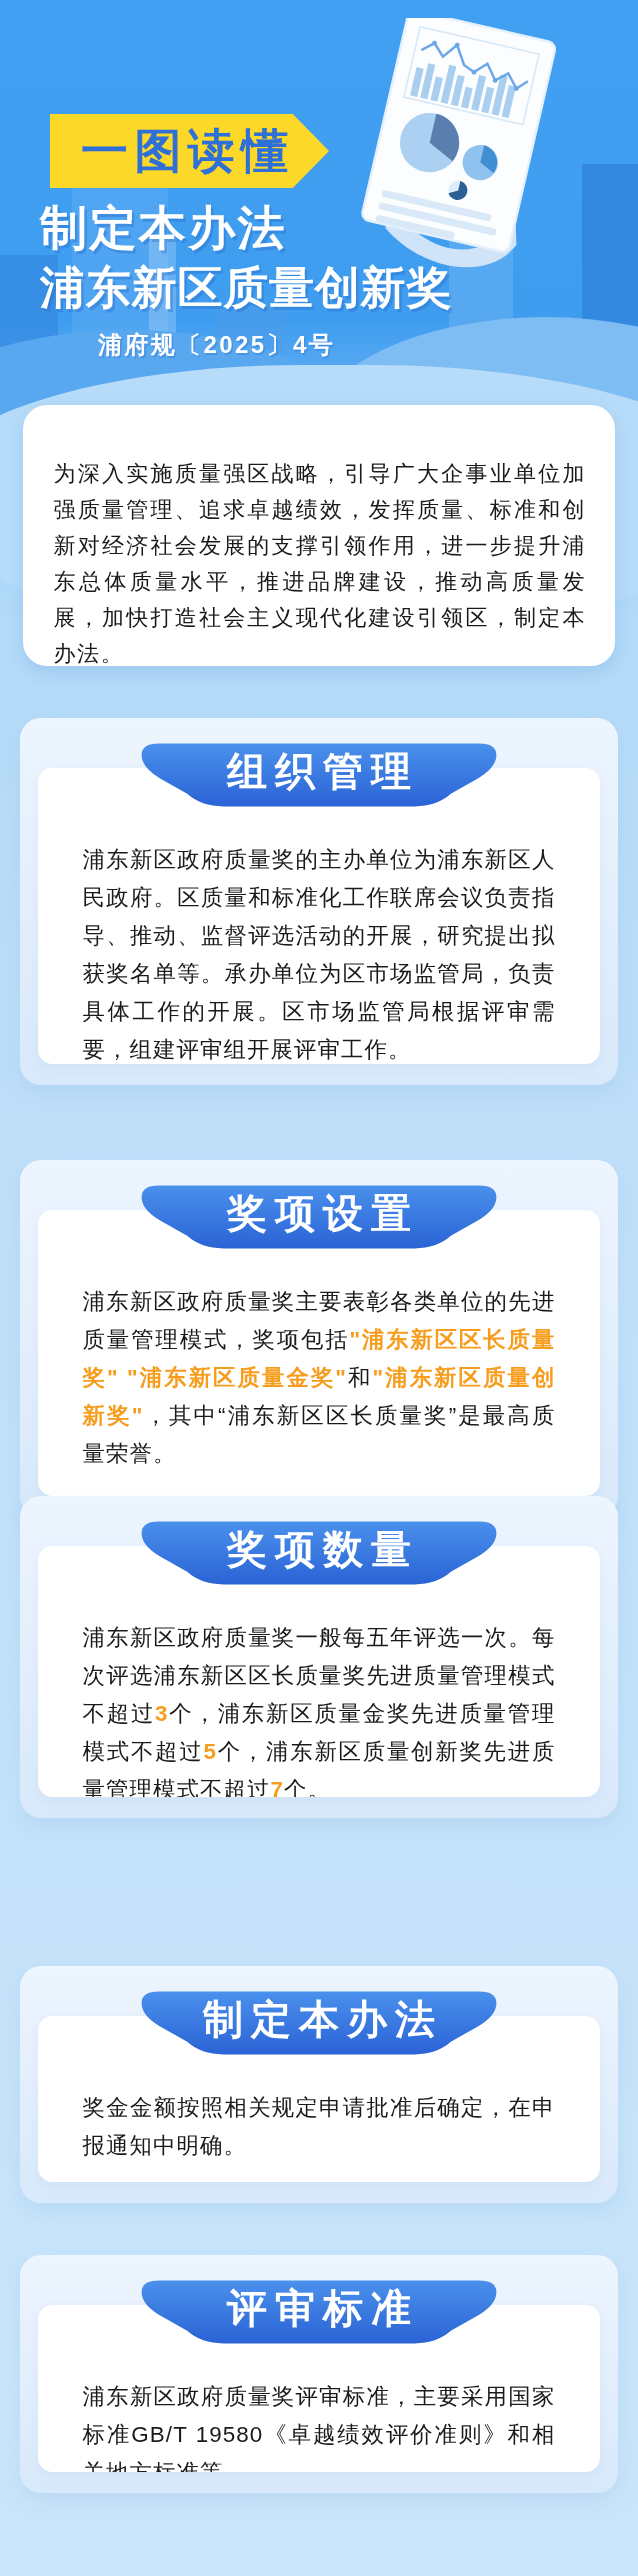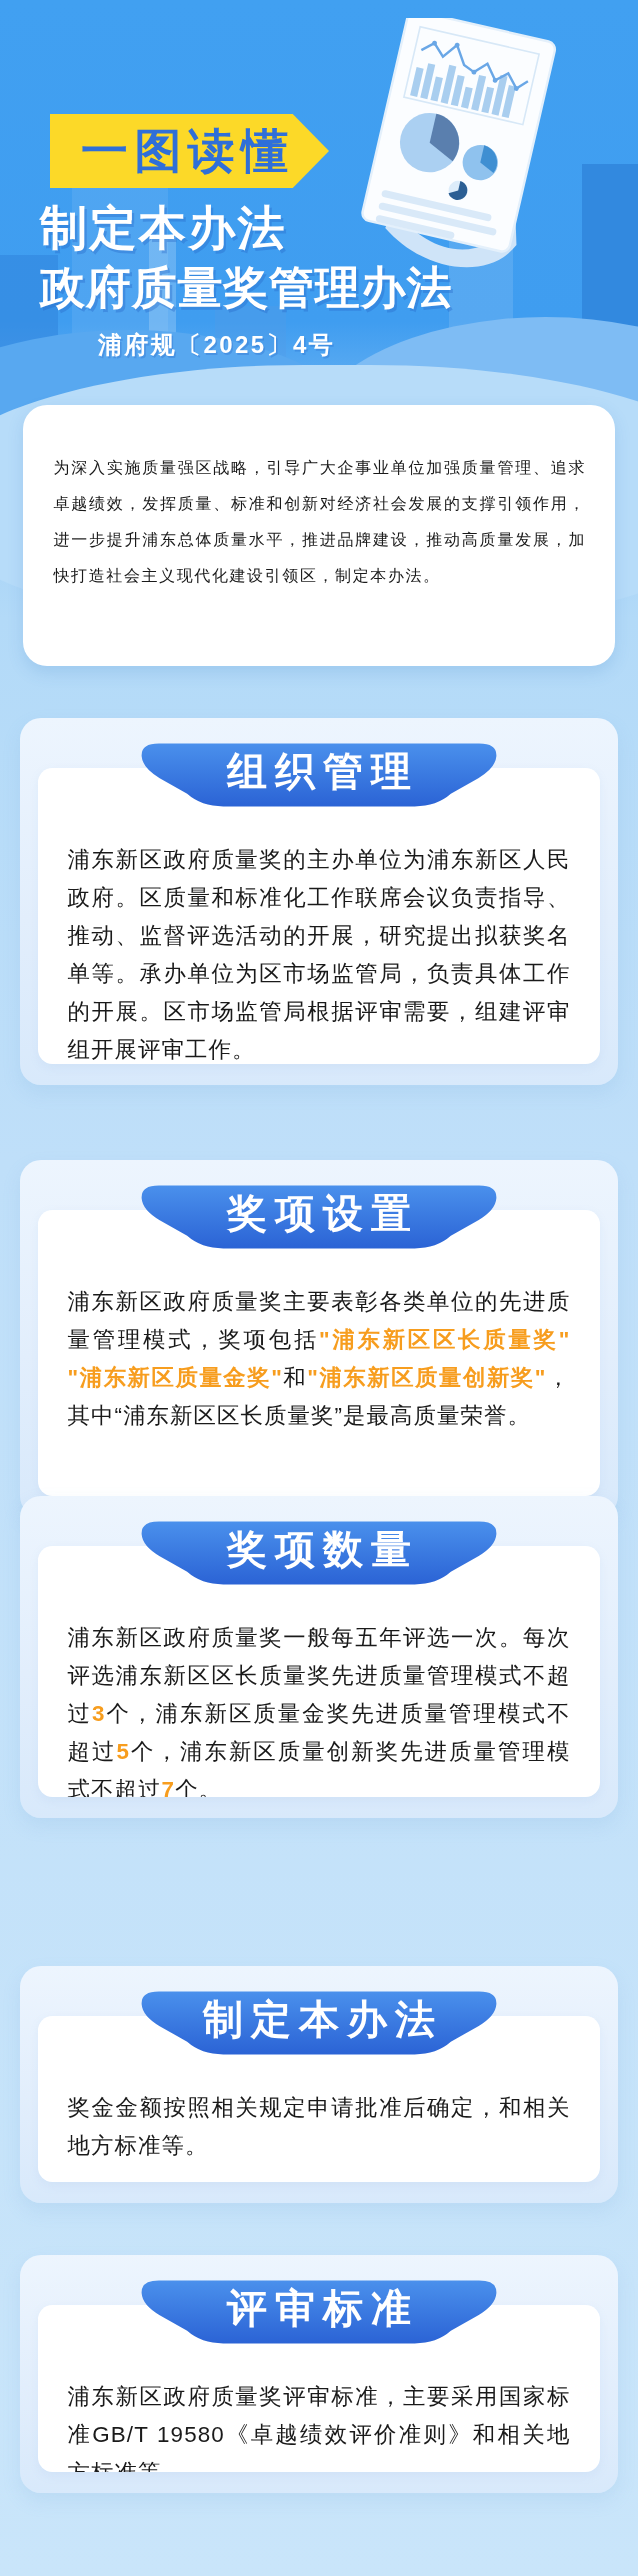--- a/index.html
+++ b/index.html
@@ -33,36 +33,36 @@
     text-shadow:1.6px 2.4px 0 rgba(38,101,198,.3);
   }
   .doc-illus{position:absolute;left:333px;top:17.6px;width:241px;height:257px;}
   
   .intro-card{
     position:absolute;left:23px;top:405px;width:592px;height:261px;
     background:#ffffff;border-radius:24px;overflow:hidden;
     box-shadow:0 6.4px 16px rgba(60,125,200,.18);
   }
   .intro-text{
-    padding:29px 29px 0 30.5px;font-size:16px;line-height:36px;color:#1a1a1a;
+    padding:29px 29px 0 30.5px;font-size:22px;line-height:36px;color:#1a1a1a;
     letter-spacing:1.6px;text-align:justify;
   }
   
   .sec{
     position:absolute;left:20px;width:598px;
     background:linear-gradient(180deg,#edf5fe 0%,#e2eefc 55%,#d8e9fb 100%);
     border-radius:21px;box-shadow:0 8px 17.6px rgba(120,165,215,.16);
   }
   .sec-inner{
     position:absolute;left:17.6px;right:17.6px;top:50px;bottom:21px;
     background:#ffffff;border-radius:14.4px;overflow:hidden;
     box-shadow:0 3.2px 9.6px rgba(130,170,215,.10);
   }
   .sec-body{
-    padding:51px 30px 0;font-size:22.4px;line-height:38px;color:#1a1a1a;
+    padding:51px 45px 0;font-size:22.4px;line-height:38px;color:#1a1a1a;
     letter-spacing:1.1px;text-align:justify;
   }
   .sec-body .hl{color:#f79d1e;font-weight:700;}
   .ribbon{
     position:absolute;left:50%;transform:translateX(-50%);top:24px;
     width:361px;height:66px;z-index:2;
   }
   .ribbon svg{position:absolute;inset:0;width:100%;height:100%;}
   .ribbon-label{
     position:absolute;inset:0;display:flex;align-items:center;justify-content:center;
@@ -126,21 +126,21 @@
       <rect x="76" y="232" width="140" height="9" rx="4.5" fill="#d9e9f8"></rect>
       <rect x="76" y="248" width="150" height="9" rx="4.5" fill="#d9e9f8"></rect>
       <rect x="76" y="264" width="100" height="9" rx="4.5" fill="#d9e9f8"></rect>
     </g>
   </svg>
 
   <div class="badge">
     <span>一图读懂</span>
   </div>
   <div class="title-line title1">制定本办法</div>
-  <div class="title-line title2">政府质量奖管理办法</div>
+  <div class="title-line title2">浦东新区质量创新奖</div>
   <div class="docnum">浦府规〔2025〕4号</div>
 
   <div class="intro-card">
     <p class="intro-text">为深入实施质量强区战略，引导广大企事业单位加强质量管理、追求卓越绩效，发挥质量、标准和创新对经济社会发展的支撑引领作用，进一步提升浦东总体质量水平，推进品牌建设，推动高质量发展，加快打造社会主义现代化建设引领区，制定本办法。</p>
   </div>
 
   <svg width="0" height="0" style="position:absolute" aria-hidden="true">
     <defs>
       <linearGradient id="ribbonGrad" x1="0" y1="0" x2="0" y2="1">
         <stop offset="0" stop-color="#4a90ec"></stop>
@@ -186,21 +186,21 @@
   </div>
 
   <div class="sec sec-prize">
     <div class="ribbon">
       <svg viewBox="0 0 460 84">
         <path d="M26 2 L434 2 Q457 2 456 18 Q455 33 433 46 L398 66 Q380 82 352 82 L108 82 Q80 82 62 66 L27 46 Q5 33 4 18 Q3 2 26 2 Z" fill="url(#ribbonGrad)"></path>
       </svg>
       <div class="ribbon-label">制定本办法</div>
     </div>
     <div class="sec-inner">
-      <p class="sec-body"><span>奖金金额按照相关规定申请批准后确定，和相关地方标准等。</span></p>
+      <p class="sec-body"><span>奖金金额按照相关规定申请批准后确定，在申报通知中明确。</span></p>
     </div>
   </div>
 
   <div class="sec sec-criteria">
     <div class="ribbon">
       <svg viewBox="0 0 460 84">
         <path d="M26 2 L434 2 Q457 2 456 18 Q455 33 433 46 L398 66 Q380 82 352 82 L108 82 Q80 82 62 66 L27 46 Q5 33 4 18 Q3 2 26 2 Z" fill="url(#ribbonGrad)"></path>
       </svg>
       <div class="ribbon-label">评审标准</div>
     </div>

